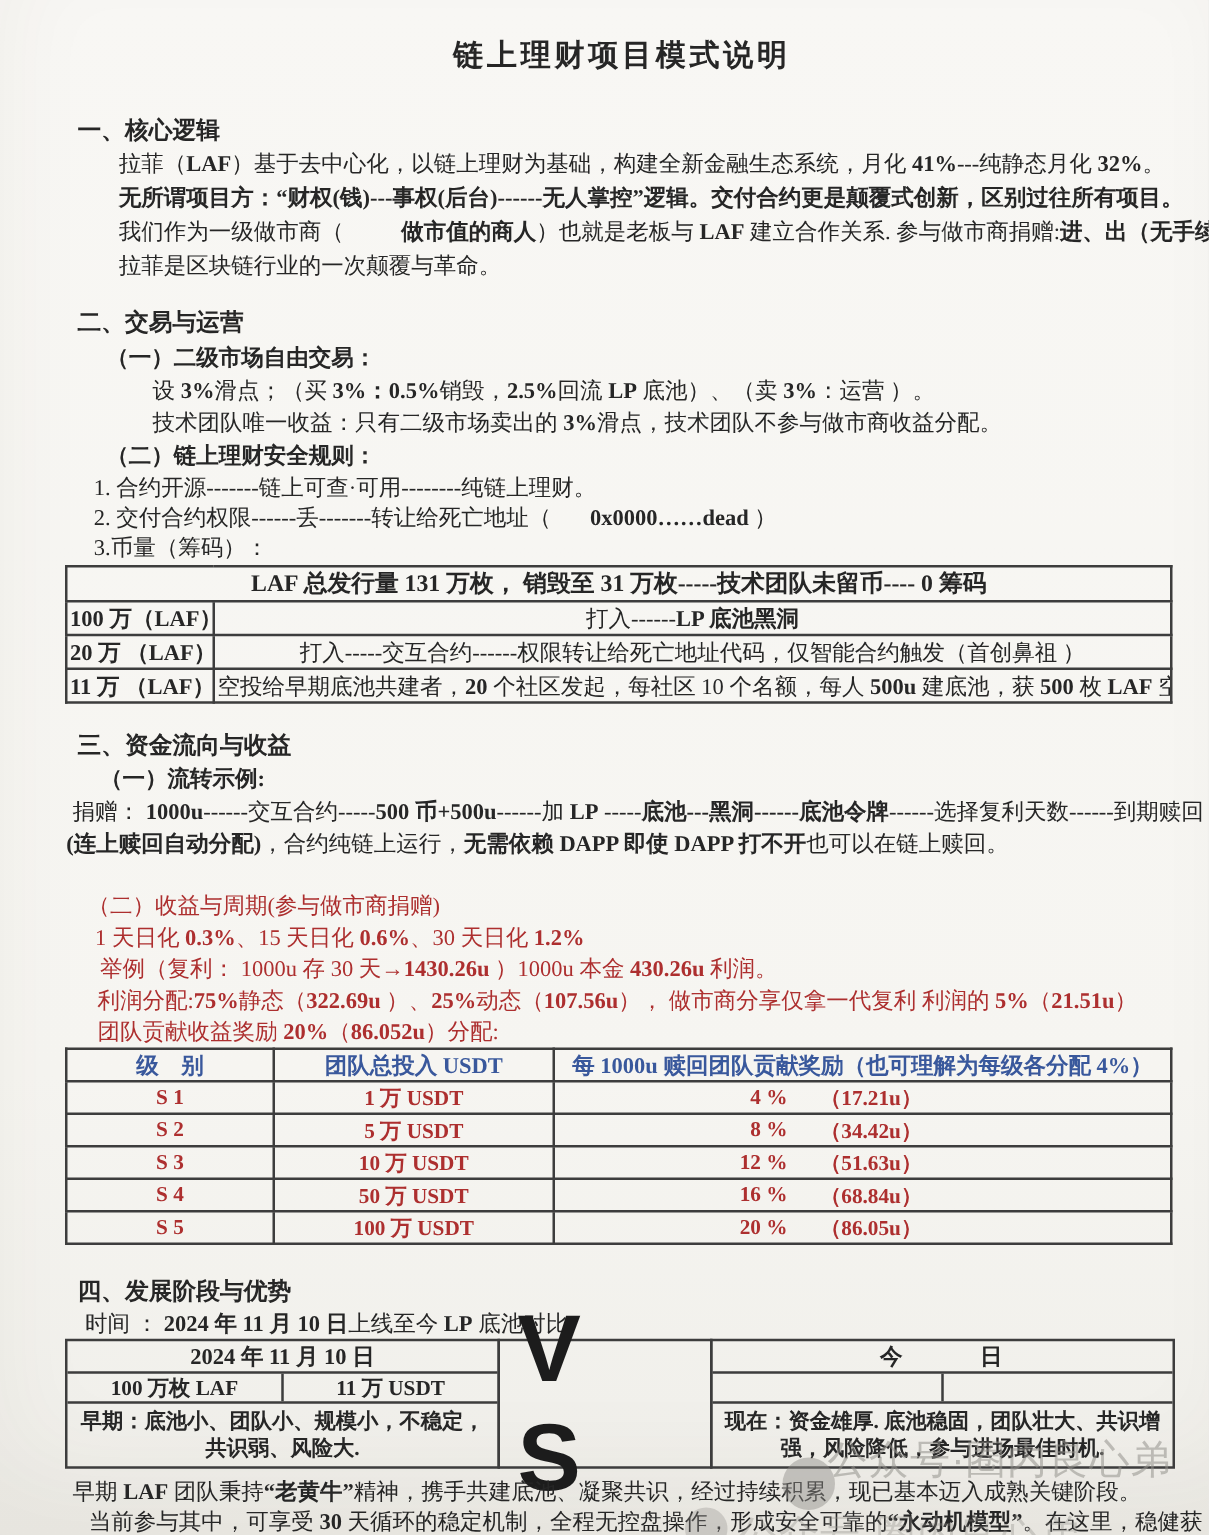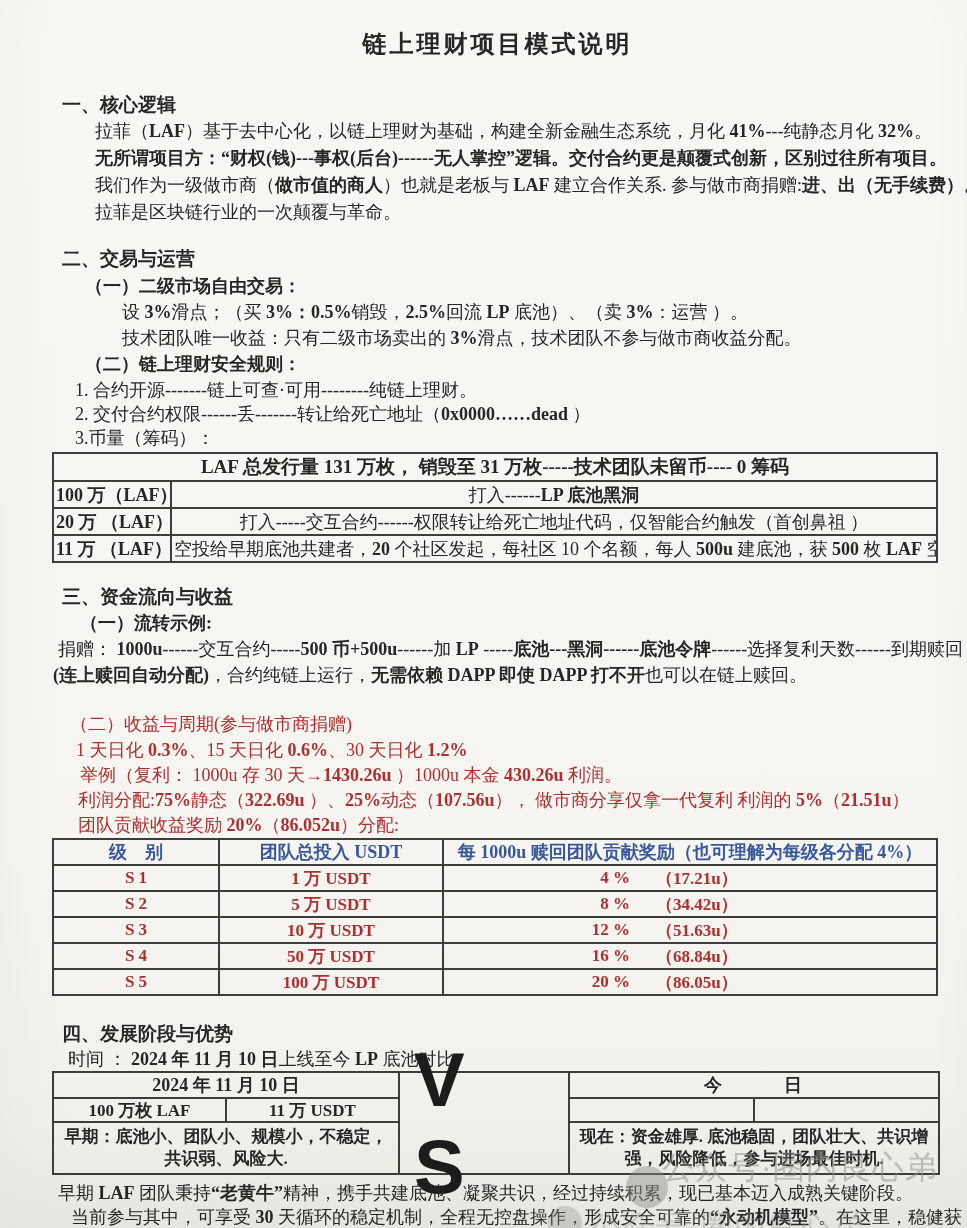--- a/index.html
+++ b/index.html
@@ -55,30 +55,30 @@
 </head>
 <body>
 
 <div class="page">
 
   <div class="title">链上理财项目模式说明</div>
 
   <div class="ln heading" style="left:62px;top:93px">一、核心逻辑</div>
   <div class="ln" style="left:95px;top:119px"><span>拉菲（</span><span style="font-weight: bold;">LAF</span><span>）基于去中心化，以链上理财为基础，构建全新金融生态系统，月化 </span><span style="font-weight: bold;">41%</span><span>---纯静态月化 </span><span style="font-weight: bold;">32%</span><span>。</span></div>
   <div class="ln" style="left:95px;top:146px"><span style="font-weight: bold;">无所谓项目方：“财权(钱)---事权(后台)------无人掌控”逻辑。交付合约更是颠覆式创新，区别过往所有项目。</span></div>
-  <div class="ln" style="left:95px;top:173px"><span>我们作为一级做市商（</span><span style="font-weight: bold;">做市值的商人</span><span>）也就是老板与 </span><span style="font-weight: bold;">LAF</span><span> 建立合作关系.  参与做市商捐赠:</span><span style="font-weight: bold;">进、出（无手续费）。</span></div>
+  <div class="ln" style="left:95px;top:173px"><span>我们作为一级做市商（</span><span style="font-weight: bold; margin-left: 46px;">做市值的商人</span><span>）也就是老板与 </span><span style="font-weight: bold;">LAF</span><span> 建立合作关系.  参与做市商捐赠:</span><span style="font-weight: bold;">进、出（无手续费）。</span></div>
   <div class="ln" style="left:95px;top:200px"><span>拉菲是区块链行业的一次颠覆与革命。</span></div>
 
   <div class="ln heading" style="left:62px;top:247px">二、交易与运营</div>
   <div class="ln sub" style="left:85px;top:274px">（一）二级市场自由交易：</div>
   <div class="ln" style="left:122px;top:300px"><span>设 </span><span style="font-weight: bold;">3%</span><span>滑点；（买 </span><span style="font-weight: bold;">3%：0.5%</span><span>销毁，</span><span style="font-weight: bold;">2.5%</span><span>回流 </span><span style="font-weight: bold;">LP</span><span> 底池）、（卖 </span><span style="font-weight: bold;">3%</span><span>：运营 ）。</span></div>
   <div class="ln" style="left:122px;top:326px"><span>技术团队唯一收益：只有二级市场卖出的 </span><span style="font-weight: bold;">3%</span><span>滑点，技术团队不参与做市商收益分配。</span></div>
   <div class="ln sub" style="left:85px;top:352px">（二）链上理财安全规则：</div>
   <div class="ln" style="left:75px;top:378px"><span>1. 合约开源-------链上可查·可用--------纯链上理财。</span></div>
-  <div class="ln" style="left:75px;top:402px"><span>2. 交付合约权限------丢-------转让给死亡地址（</span><span style="font-weight: bold;">0x0000……dead</span><span> ）</span></div>
+  <div class="ln" style="left:75px;top:402px"><span>2. 交付合约权限------丢-------转让给死亡地址（</span><span style="font-weight: bold; margin-left: 31px;">0x0000……dead</span><span> ）</span></div>
   <div class="ln" style="left:75px;top:426px"><span>3.币量（筹码）：</span></div>
 
   <table class="doc" id="table1">
     <colgroup>
         <col style="width:118px">
         <col style="width:766px">
       </colgroup>
     <tbody>
         <tr>
           <td colspan="2" class="t1-head"><span style="font-weight: bold;">LAF 总发行量 131 万枚， 销毁至 31 万枚-----技术团队未留币---- 0 筹码</span></td>

